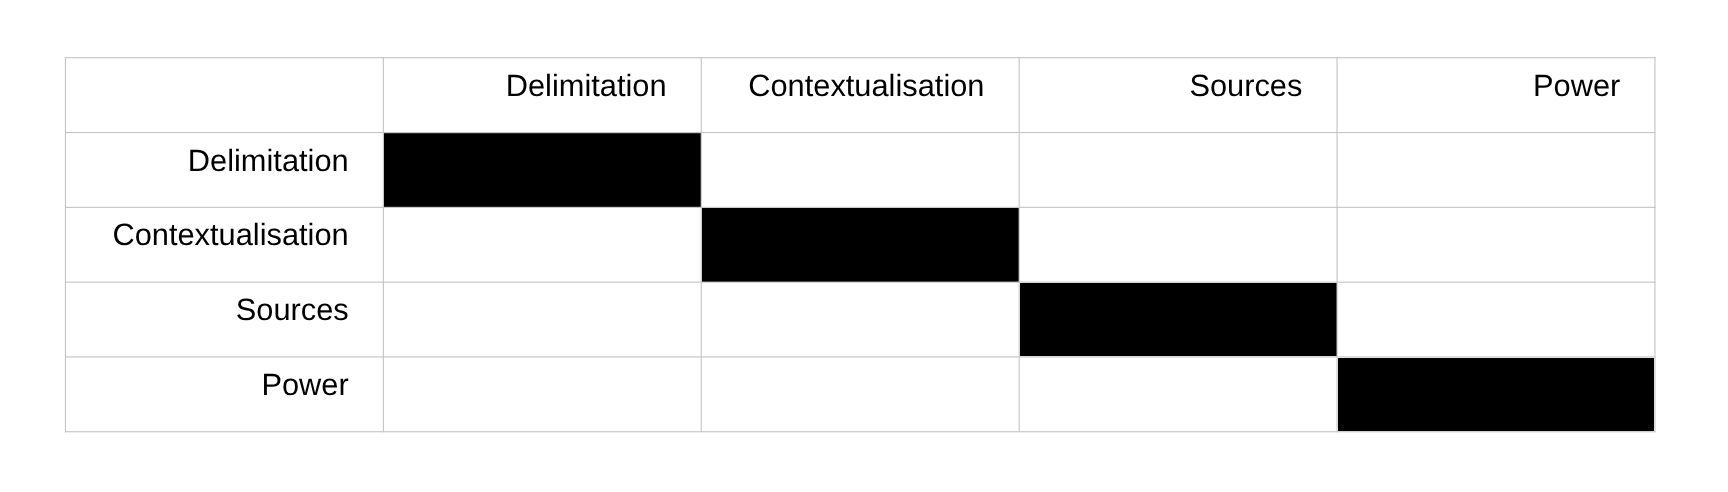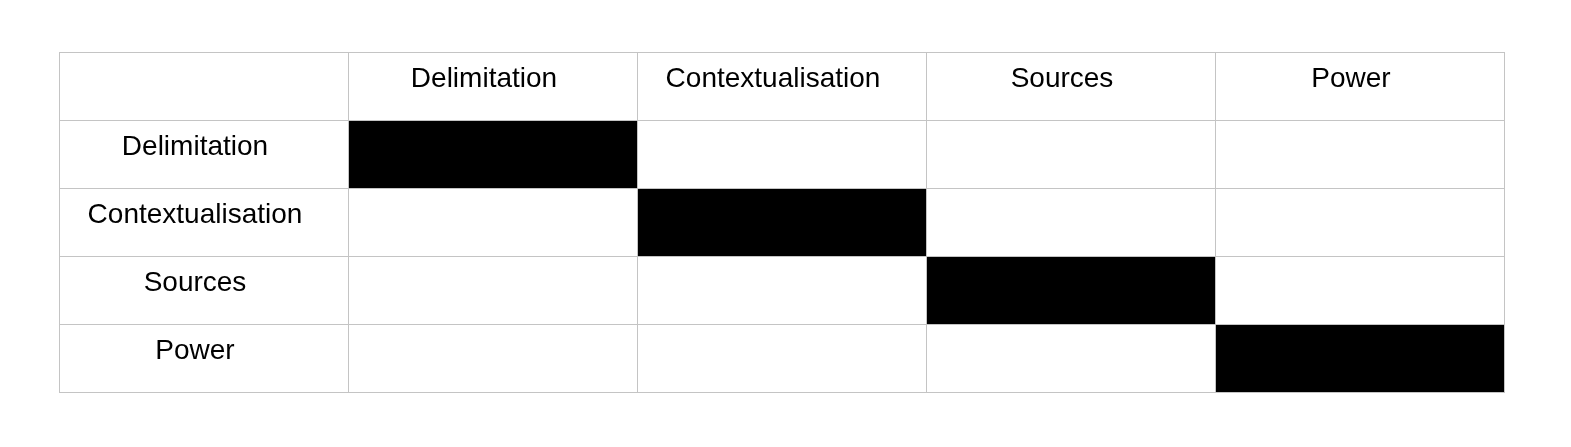--- a/index.html
+++ b/index.html
@@ -30,21 +30,21 @@
     border-collapse: collapse;
     table-layout: fixed;
   }
   table.matrix col { width: 289px; }
   table.matrix th,
   table.matrix td {
     border: 1px solid var(--border-color);
     height: 68px;
     padding: 8px 31px 0 13px;
     vertical-align: top;
-    text-align: center;
+    text-align: right;
     font-size: 28px;
     line-height: 34px;
     font-weight: normal;
     color: var(--text-color);
     overflow: hidden;
     white-space: nowrap;
   }
 </style>
 </head>
 <body>

